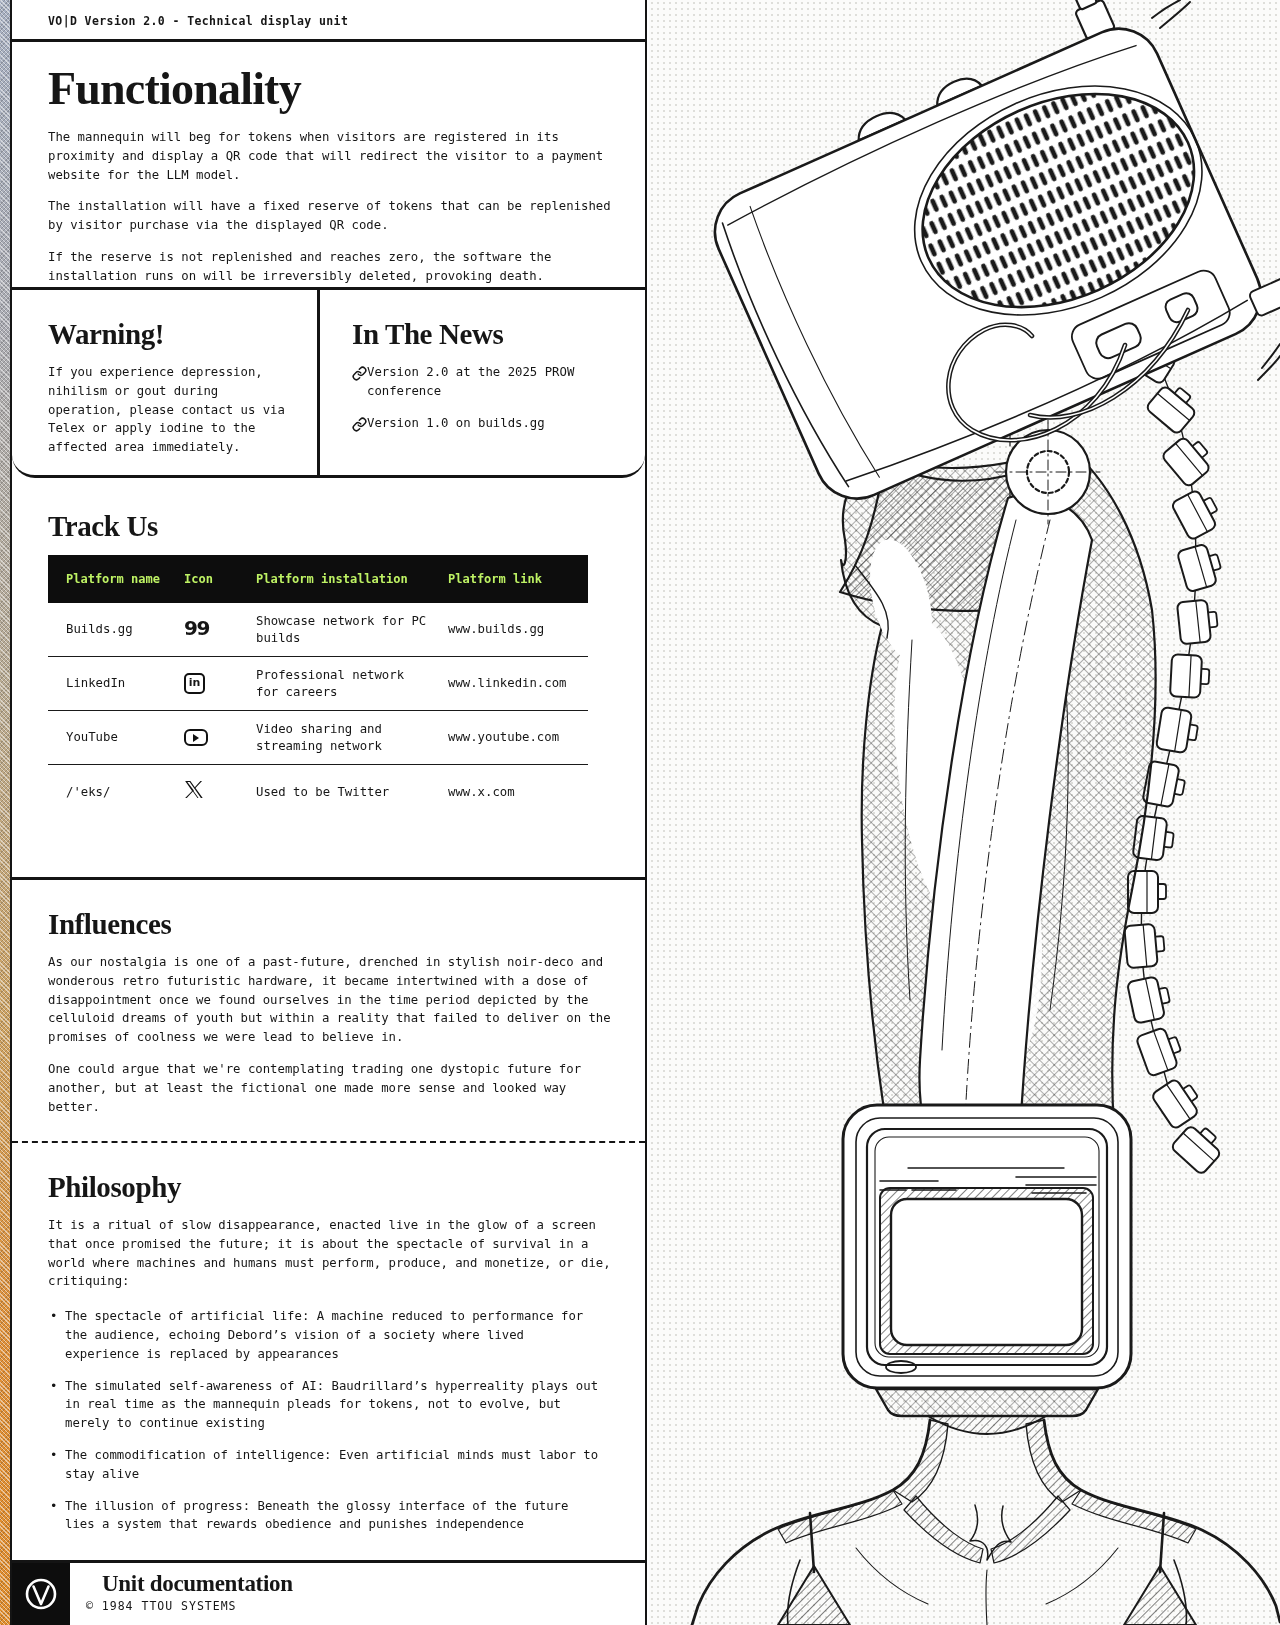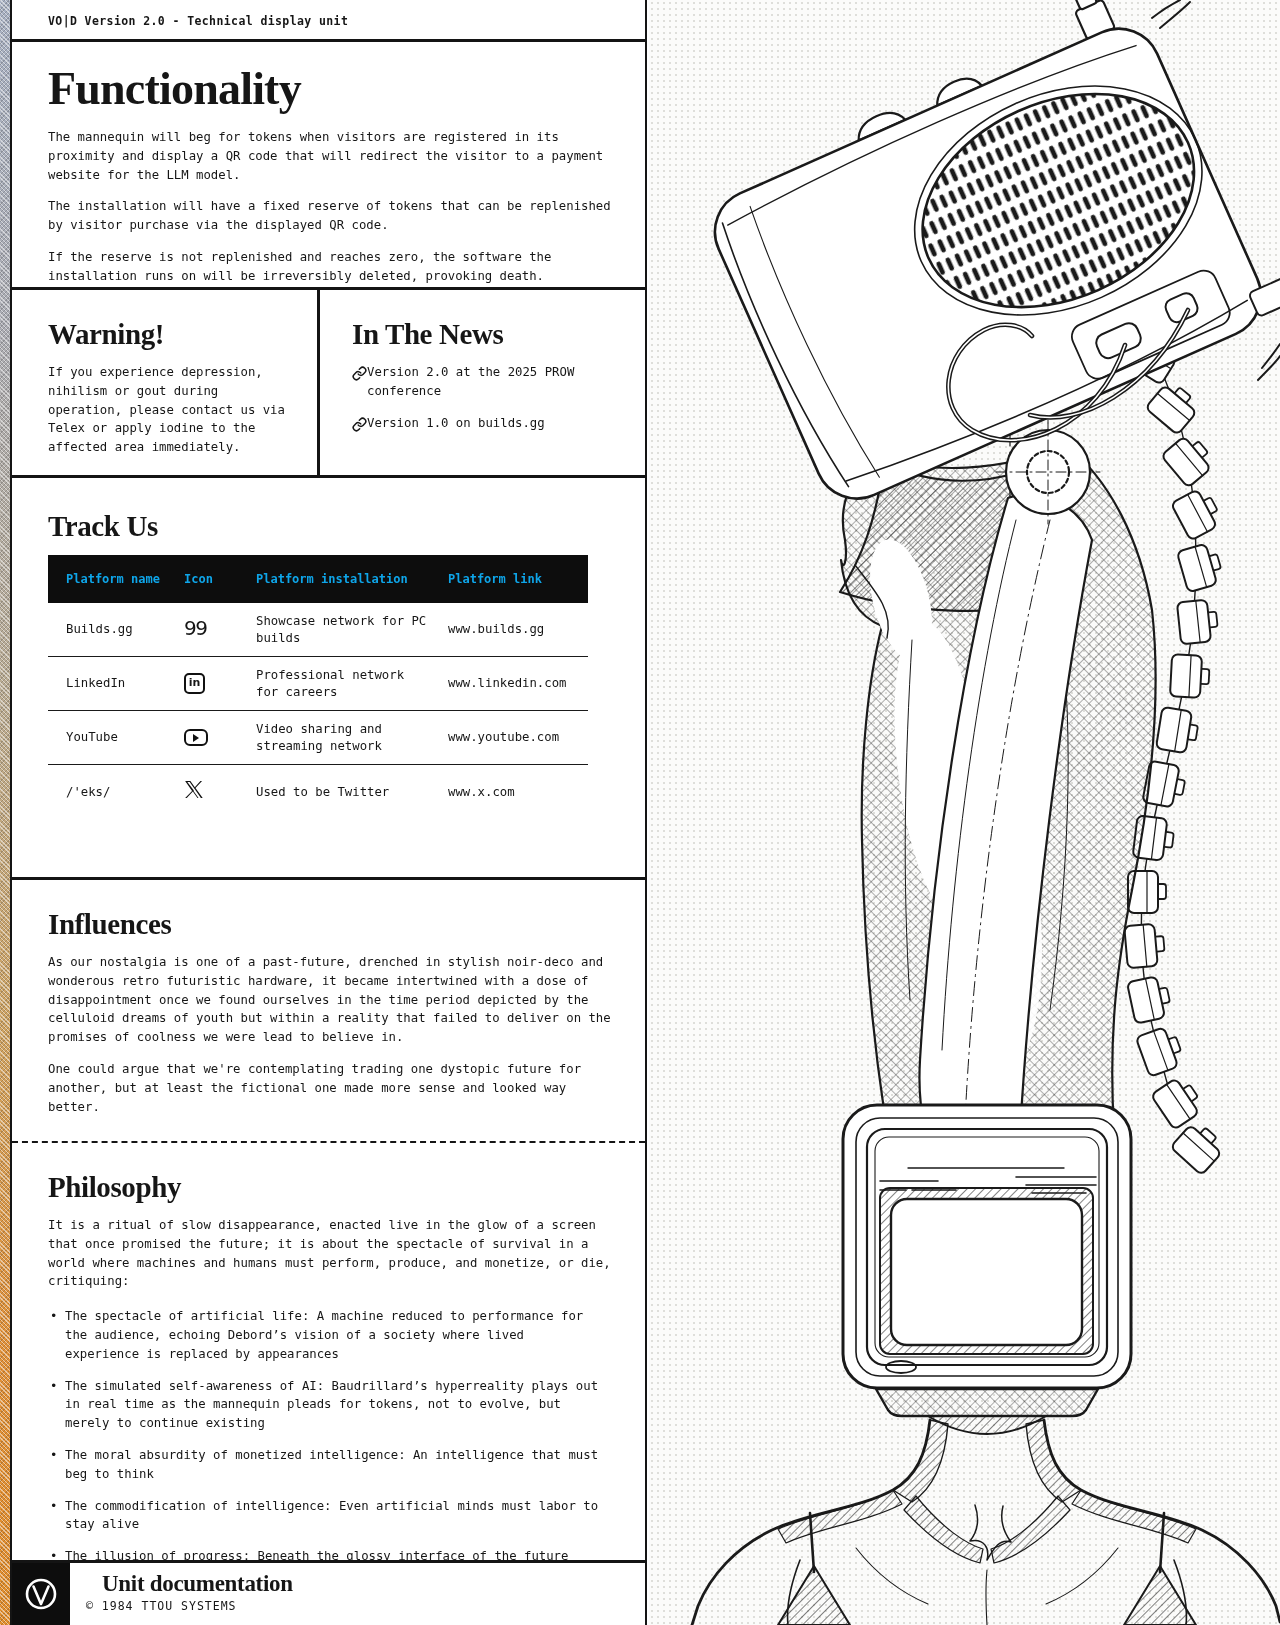--- a/index.html
+++ b/index.html
@@ -25,39 +25,39 @@
   .sec-header{ height:42px; padding:14px 0 0 36px; }
   .doc-kicker{ font-size:11.5px; letter-spacing:.4px;font-weight:bold; }
 
   .sec-func{ height:248px; padding:20px 28px 0 36px; }
   h1.big{ font-family:"Liberation Serif","DejaVu Serif",serif; font-weight:bold;
           font-size:46px; letter-spacing:-.8px; line-height:1; margin:4px 0 16px; }
   h2.mid{ font-family:"Liberation Serif","DejaVu Serif",serif; font-weight:bold;
           font-size:29px; letter-spacing:-.4px; line-height:1; margin:0 0 14px; }
   .body-txt{ font-size:12.3px; line-height:18.8px; max-width:572px; margin-bottom:13px; }
 
-  .sec-warnnews{ height:188px; display:flex; }
+  .sec-warnnews{ height:188px; display:flex;border-radius:23px; }
   .warn-cell{ width:308px; padding:30px 26px 0 36px; border-right:3px solid #141414; }
   .news-cell{ flex:1; padding:30px 16px 0 32px; }
   .warn-cell .body-txt{ max-width:240px; }
   .news-item{ display:flex; margin-bottom:13px; cursor:pointer; }
   .news-item .lnk{ flex:0 0 15px; margin-top:3px; }
   .news-item span.txt{ font-size:12.3px; line-height:18.8px; max-width:215px; display:block;}
 
   .sec-track{ height:402px; padding:34px 28px 0 36px; }
   .trk-table{ width:540px; margin-top:8px; }
-  .trk-head{ display:grid; grid-template-columns:118px 72px 192px 1fr; background:#0d0d0d; color:#0ea5e9;
+  .trk-head{ display:grid; grid-template-columns:118px 72px 192px 1fr; background:#0d0d0d; color:#bef264;
              height:48px; align-items:center; font-weight:bold; font-size:12px; }
   .trk-head > div{ padding-left:18px; line-height:15px; }
   .trk-row{ display:grid; grid-template-columns:118px 72px 192px 1fr; height:54px; align-items:center;
             border-bottom:1px solid #1a1a1a; font-size:12.3px; }
   .trk-row:last-child{ border-bottom:none; }
   .trk-row > div{ padding-left:18px; line-height:16.5px; }
   .trk-row .desc{ max-width:190px; }
-  .ic-builds{ font-family:"DejaVu Sans","Liberation Sans",sans-serif; font-weight:400;
+  .ic-builds{ font-family:"DejaVu Sans","Liberation Sans",sans-serif; font-weight:700;
               font-size:20px; letter-spacing:-1.5px; }
   .ic-li{ width:21px; height:21px; border:2px solid #111; border-radius:5px; display:flex;
           align-items:center; justify-content:center; font-family:"DejaVu Sans",sans-serif;
           font-weight:bold; font-size:11px; }
   .ic-yt{ width:24px; height:17px; border:2px solid #111; border-radius:6px; display:flex;
           align-items:center; justify-content:center; }
   .ic-yt i{ display:block; width:0; height:0; border-left:6px solid #111;
             border-top:4px solid transparent; border-bottom:4px solid transparent; }
   .lnk-url{ cursor:pointer; }
 
@@ -176,21 +176,20 @@
     <p class="body-txt">As our nostalgia is one of a past-future, drenched in stylish noir-deco and wonderous retro futuristic hardware, it became intertwined with a dose of disappointment once we found ourselves in the time period depicted by the celluloid dreams of youth but within a reality that failed to deliver on the promises of coolness we were lead to believe in.</p>
     <p class="body-txt">One could argue that we're contemplating trading one dystopic future for another, but at least the fictional one made more sense and looked way better.</p>
   </div>
 
   <div class="sec sec-phil">
     <h2 class="mid">Philosophy</h2>
     <p class="body-txt">It is a ritual of slow disappearance, enacted live in the glow of a screen that once promised the future; it is about the spectacle of survival in a world where machines and humans must perform, produce, and monetize, or die, critiquing:</p>
     <ul class="phil-list">
       <li>The spectacle of artificial life: A machine reduced to performance for the audience, echoing Debord’s vision of a society where lived experience is replaced by appearances</li>
       <li>The simulated self-awareness of AI: Baudrillard’s hyperreality plays out in real time as the mannequin pleads for tokens, not to evolve, but merely to continue existing</li>
-      <li>The moral absurdity of monetized intelligence: An intelligence that must beg to think</li>
       <li>The commodification of intelligence: Even artificial minds must labor to stay alive</li>
       <li>The illusion of progress: Beneath the glossy interface of the future lies a system that rewards obedience and punishes independence</li>
     </ul>
   </div>
 
   <div class="sec sec-footer">
     <div class="logo-box">
       <svg width="36" height="36" viewBox="0 0 36 36" fill="none" stroke="#fff" stroke-width="2.6" stroke-linecap="round" stroke-linejoin="round">
         <circle cx="18" cy="18" r="14"></circle>
         <path d="M10.5 10.5 L18 28 L25.5 10.5"></path>

